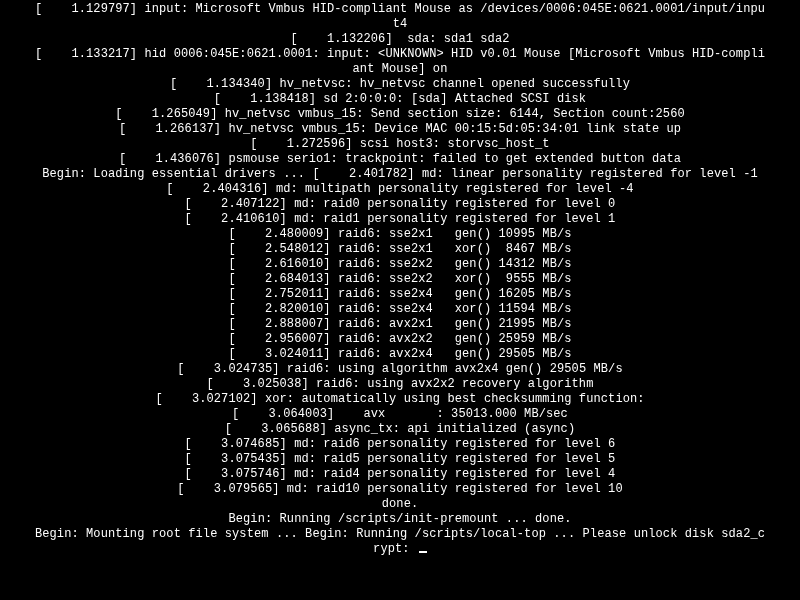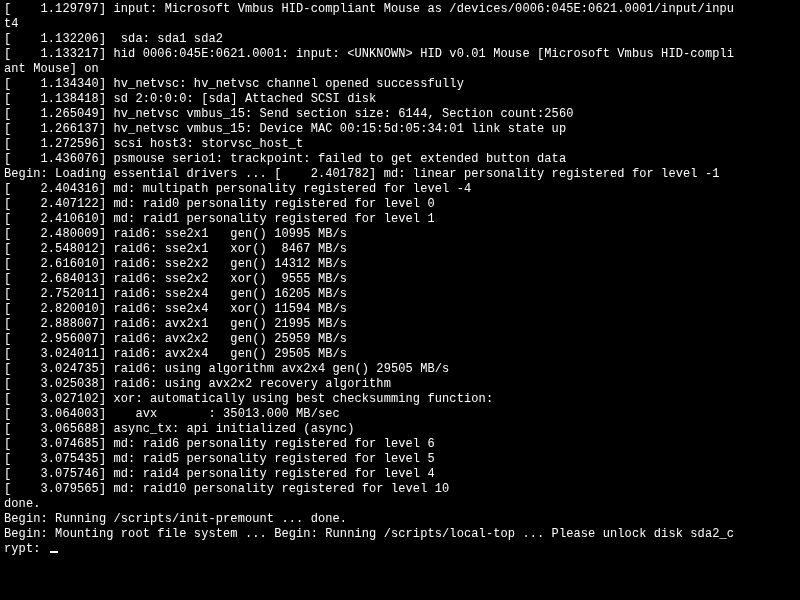--- a/index.html
+++ b/index.html
@@ -1,15 +1,15 @@
 <!DOCTYPE html>
 <html><head>
   <meta charset="utf-8">
   <style>
-    * { margin: 0; padding: 0; box-sizing: border-box; }
+    * { margin: 0; padding: 0; box-sizing: border-box; text-align: center; }
     html, body {
       width: 800px;
       height: 600px;
       background: #000;
       color: #fff;
       font-family: "Courier New", monospace;
       font-size: 12px;
       line-height: 15px;
       overflow: hidden;
     }

